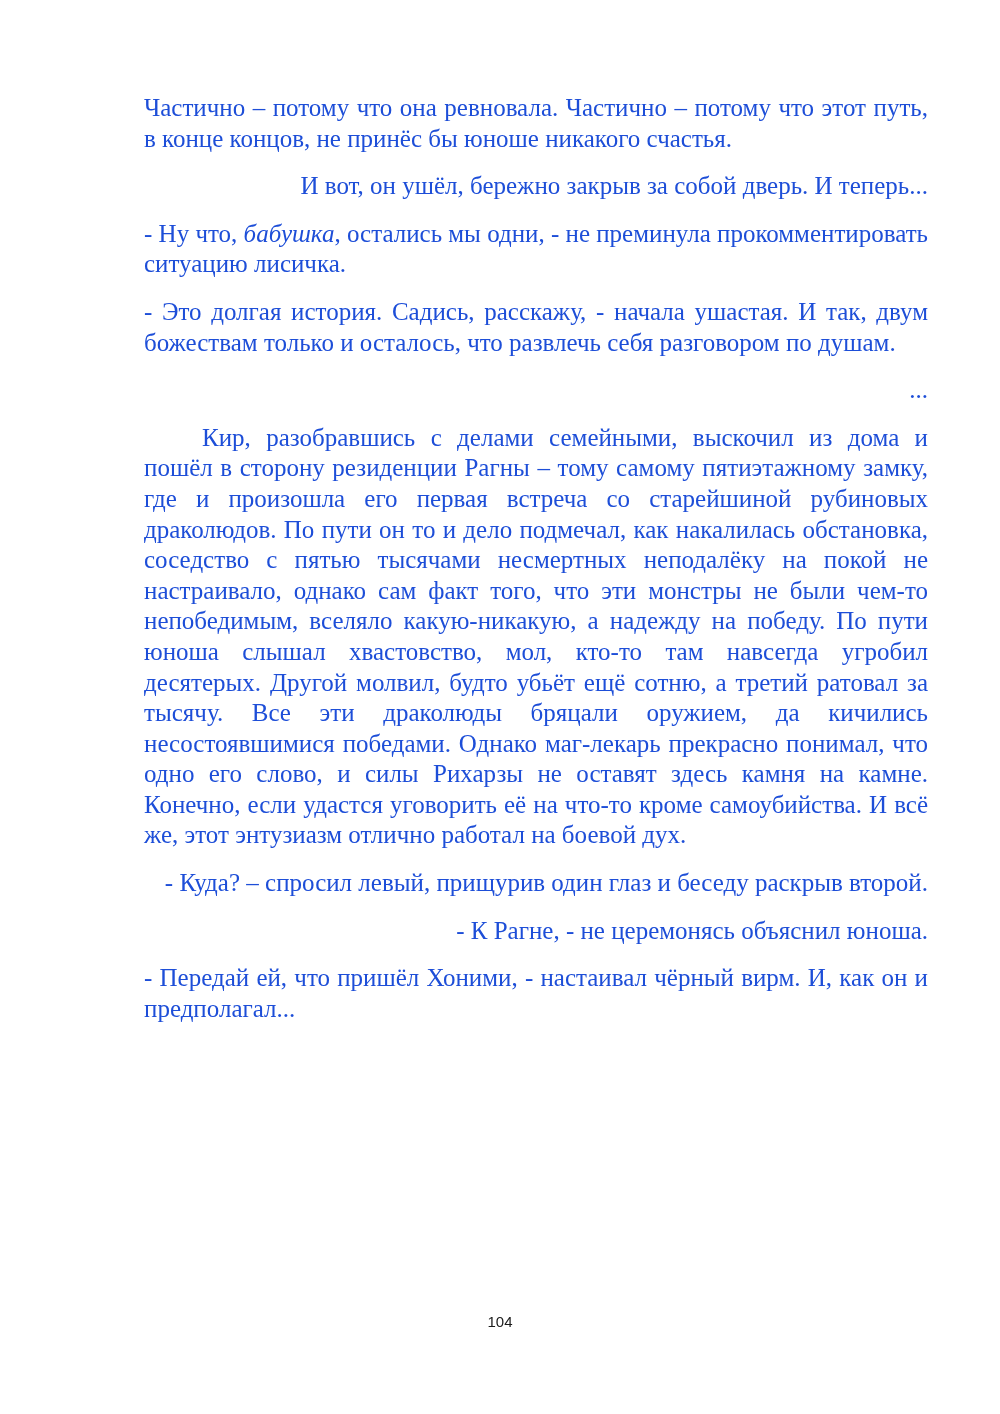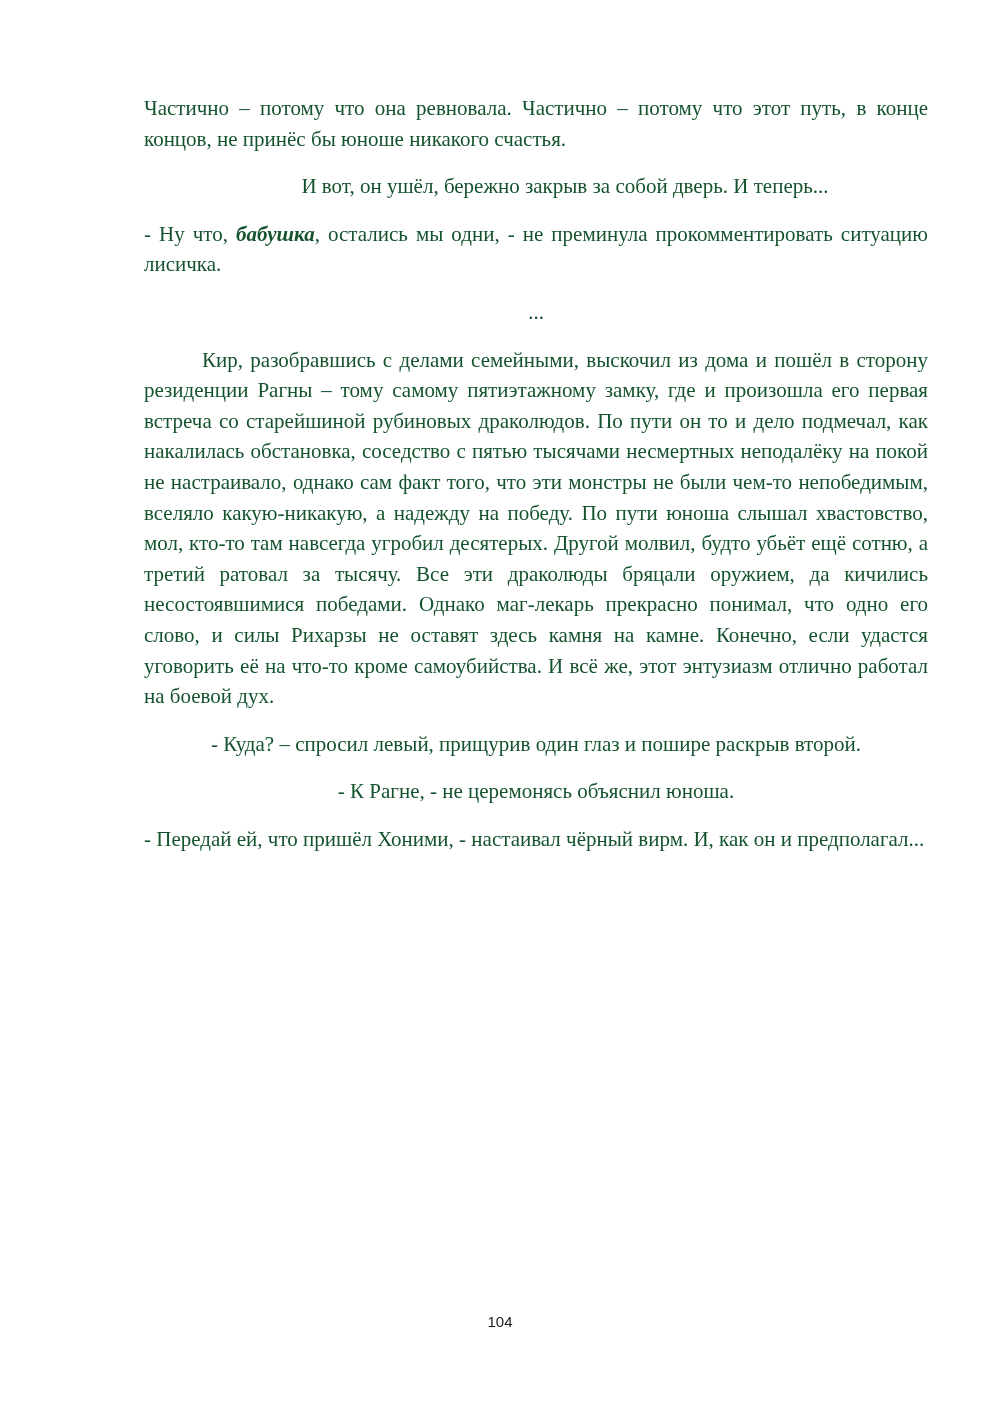--- a/index.html
+++ b/index.html
@@ -3,45 +3,46 @@
   <meta charset="utf-8">
   <style>
     html, body { margin: 0; padding: 0; background: #ffffff; }
     body { width: 1000px; height: 1414px; position: relative; overflow: hidden; }
     .page {
       position: absolute;
       left: 144px;
       top: 93px;
       width: 784px;
       font-family: "Liberation Serif", serif;
-      font-size: 21px;
+      font-size: 25px;
       line-height: 30.6px;
-      color: #14532d;
+      color: #1d4ed8;
     }
     .p { margin: 0 0 17px 0; text-align: justify; }
     .p.indent { text-indent: 58px; }
-    .p.left { text-align: center; }
+    .p.left { text-align: right; }
     .page-number {
       position: absolute;
       left: 0; width: 1000px;
       top: 1313px;
       text-align: center;
       font-family: "Liberation Sans", sans-serif;
       font-size: 15px;
       color: #1a1a1a;
     }
-    b i, .bi { font-weight: bold; font-style: italic; margin-top: 24px; }
+    b i, .bi { font-weight: normal; font-style: italic; margin-top: 24px; }
   </style>
 </head>
 <body>
 
 <div class="page">
   <p class="p">Частично – потому что она ревновала. Частично – потому что этот путь, в конце концов, не принёс бы юноше никакого счастья.</p>
   <p class="p indent left">И вот, он ушёл, бережно закрыв за собой дверь. И теперь...</p>
   <p class="p"><span>- Ну что, </span><span class="bi">бабушка</span><span>, остались мы одни, - не преминула прокомментировать ситуацию лисичка.</span></p>
+  <p class="p">- Это долгая история. Садись, расскажу, - начала ушастая. И так, двум божествам только и осталось, что развлечь себя разговором по душам.</p>
   <p class="p left">...</p>
   <p class="p indent">Кир, разобравшись с делами семейными, выскочил из дома и пошёл в сторону резиденции Рагны – тому самому пятиэтажному замку, где и произошла его первая встреча со старейшиной рубиновых драколюдов. По пути он то и дело подмечал, как накалилась обстановка, соседство с пятью тысячами несмертных неподалёку на покой не настраивало, однако сам факт того, что эти монстры не были чем-то непобедимым, вселяло какую-никакую, а надежду на победу. По пути юноша слышал хвастовство, мол, кто-то там навсегда угробил десятерых. Другой молвил, будто убьёт ещё сотню, а третий ратовал за тысячу. Все эти драколюды бряцали оружием, да кичились несостоявшимися победами. Однако маг-лекарь прекрасно понимал, что одно его слово, и силы Рихарзы не оставят здесь камня на камне. Конечно, если удастся уговорить её на что-то кроме самоубийства. И всё же, этот энтузиазм отлично работал на боевой дух.</p>
-  <p class="p left">- Куда? – спросил левый, прищурив один глаз и пошире раскрыв второй.</p>
+  <p class="p left">- Куда? – спросил левый, прищурив один глаз и беседу раскрыв второй.</p>
   <p class="p left">- К Рагне, - не церемонясь объяснил юноша.</p>
   <p class="p">- Передай ей, что пришёл Хоними, - настаивал чёрный вирм. И, как он и предполагал...</p>
 </div>
 
 <div class="page-number">104</div>
 
 </body></html>

